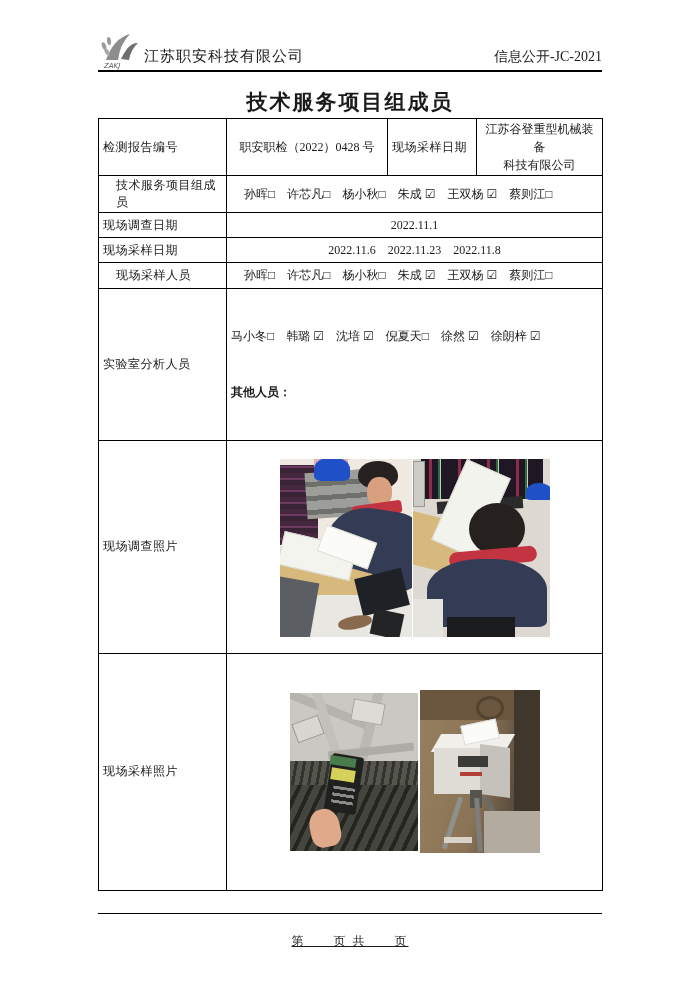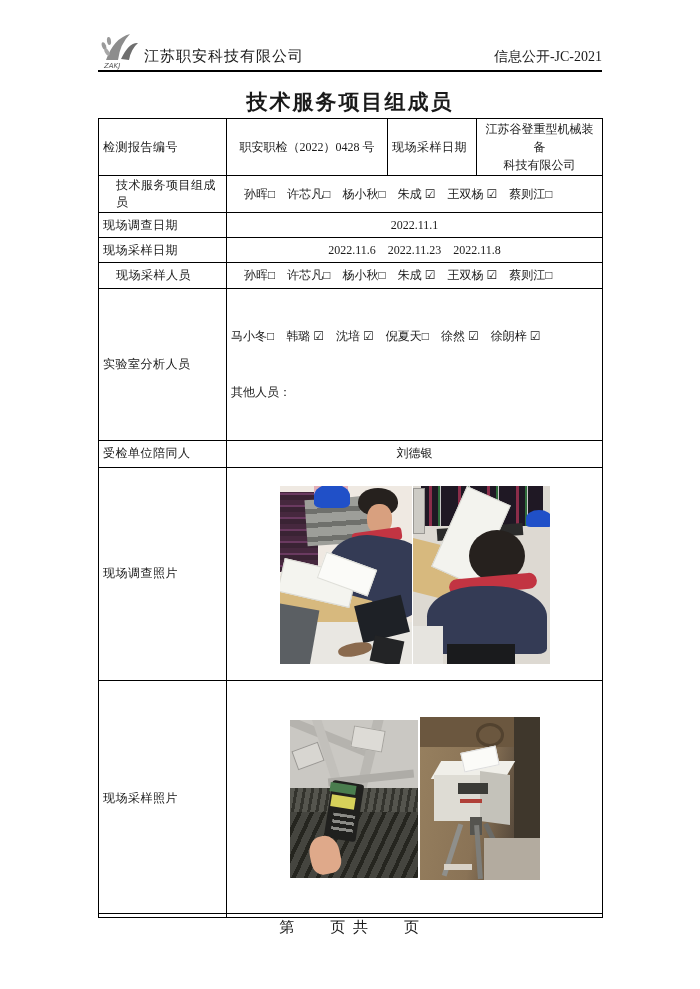--- a/index.html
+++ b/index.html
@@ -112,21 +112,21 @@
   .p2r .paper { left:42px; top:32px; width:34px; height:18px; background:#fbfbf8; border:1px solid #ddd; transform:rotate(-12deg); }
   .p2r .column { left:50px; top:100px; width:12px; height:18px; background:#55544f; }
   .p2r .leg1 { left:30px; top:106px; width:5px; height:54px; background:#8f8f8b; transform:rotate(18deg); }
   .p2r .leg2 { left:56px; top:108px; width:5px; height:54px; background:#7d7d79; transform:rotate(-4deg); }
   .p2r .leg3 { left:74px; top:104px; width:5px; height:50px; background:#6b6b67; transform:rotate(-26deg); }
   .p2r .floorlight { right:0; bottom:0; width:56px; height:42px; background:#b3ab9f; }
   .p2r .brightbar { left:24px; bottom:10px; width:28px; height:6px; background:#d8d2c8; }
   
   .note { position:absolute; left:98px; top:834px; width:504px; font-size:12px; letter-spacing:0.5px; }
   .footer { position:absolute; left:98px; top:913px; width:504px; border-top:1px solid #000; text-align:center; }
-  .footer-text { font-size:15px; margin-top:4px; letter-spacing:2px; }
+  .footer-text { font-size:12px; margin-top:19px; letter-spacing:2px;text-decoration:underline; }
 </style>
 </head>
 <body>
 
 <div class="page">
 
   <div class="header">
     <div class="header-left">
       <svg class="logo" viewBox="0 0 42 38" xmlns="http://www.w3.org/2000/svg">
         <path d="M8 28 Q16 6 32 2 Q22 12 20 28 Z" fill="#8d8d8d"></path>
@@ -171,26 +171,22 @@
         <td class="val-c" colspan="3">2022.11.6　2022.11.23　2022.11.8</td>
       </tr>
       <tr class="r23">
         <td class="lbl">现场采样人员</td>
         <td class="val-l" colspan="3">孙晖□　许芯凡□　杨小秋□　朱成 ☑　王双杨 ☑　蔡则江□</td>
       </tr>
       <tr class="r38">
         <td class="lbl">实验室分析人员</td>
         <td class="val-l two-line" colspan="3">
           <span style="display:block; white-space:pre;">马小冬□　韩璐 ☑　沈培 ☑　倪夏天□　徐然 ☑　徐朗梓 ☑</span>
-          <span style="display:block;">其他人员：</span>
+          <span style="display:block;font-weight:bold;">其他人员：</span>
         </td>
-      </tr>
-      <tr class="r24">
-        <td class="lbl">受检单位陪同人</td>
-        <td class="val-c" colspan="3">刘德银</td>
       </tr>
       <tr class="r210">
         <td class="lbl">现场调查照片</td>
         <td colspan="3" style="padding:0;">
           <div class="photo-strip">
             <div class="photo p1l">
               <div class="screen"></div>
               <div class="pinkwall"></div>
               <div class="tray"></div>
               <div class="helmet"></div>

